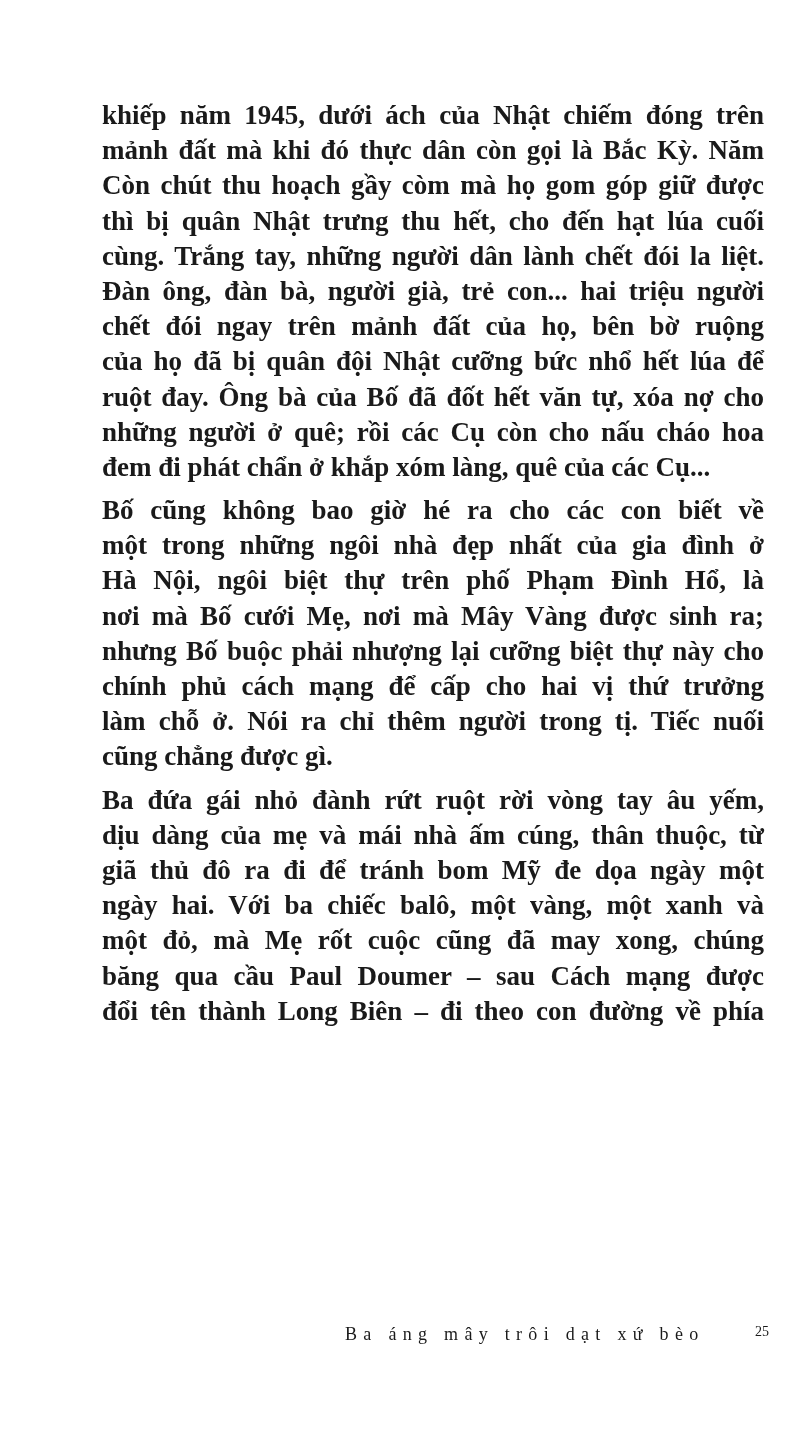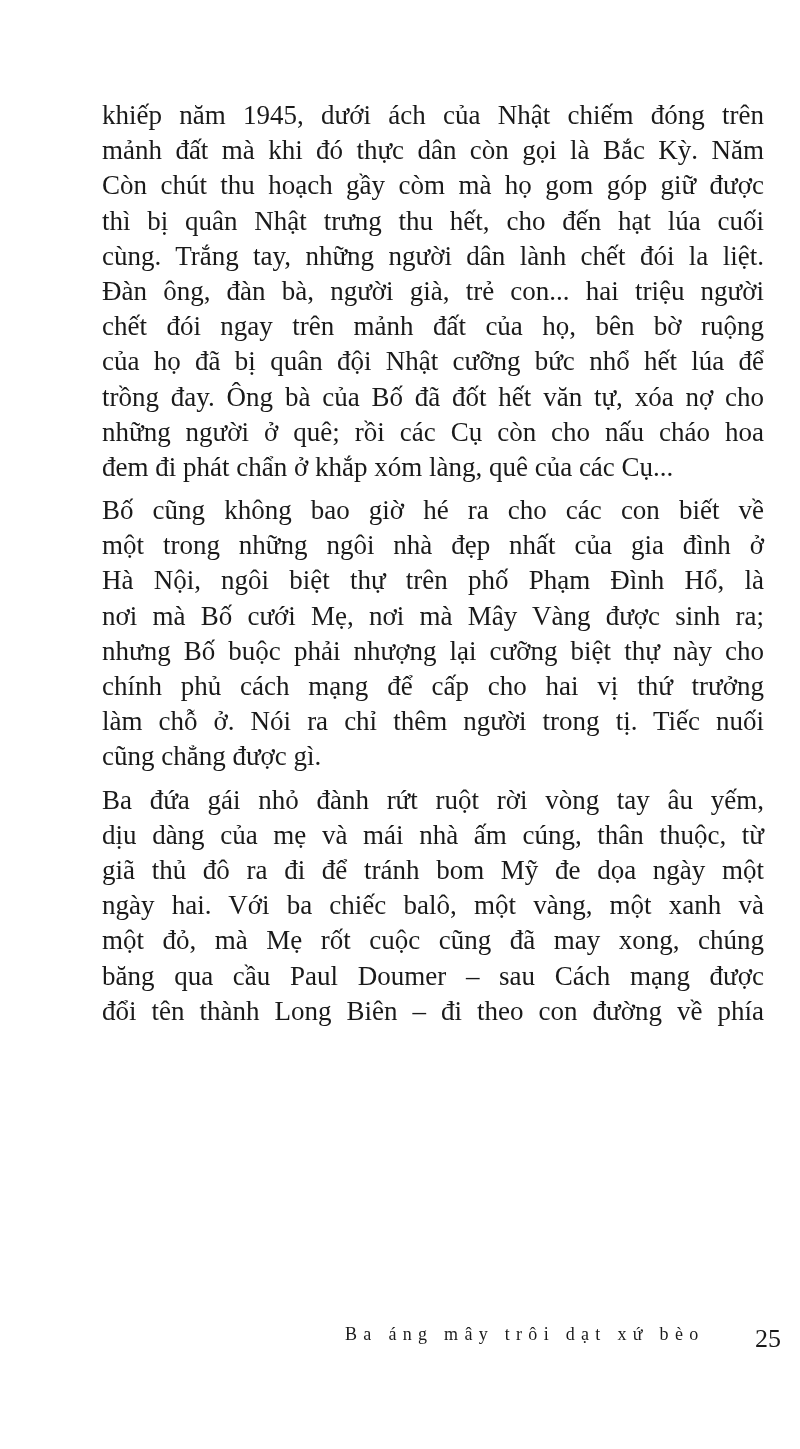--- a/index.html
+++ b/index.html
@@ -19,20 +19,21 @@
     }
     .paragraph { margin: 0; }
     .line {
       display: block;
       font-size: 27px;
       line-height: 35.2px;
       height: 35.2px;
       white-space: nowrap;
       text-align: justify;
       text-align-last: justify;
+      font-weight: bold;
     }
     .line.last { text-align-last: left; }
     .line.indent { padding-left: 0; }
     .para-gap { height: 8px; }
     .footer {
       position: absolute;
       top: 1324px;
       left: 0; right: 0;
       height: 30px;
     }
@@ -41,38 +42,38 @@
       left: 345px;
       top: 0;
       font-size: 18px;
       letter-spacing: 6.3px;
       white-space: nowrap;
     }
     .page-number {
       position: absolute;
       left: 755px;
       top: 0;
-      font-size: 26px;
+      font-size: 14px;
     }
   </style>
 </head>
 <body>
 
 <div class="page-body">
 
   <div class="paragraph">
     <span class="line">khiếp năm 1945, dưới ách của Nhật chiếm đóng trên</span>
     <span class="line">mảnh đất mà khi đó thực dân còn gọi là Bắc Kỳ. Năm</span>
     <span class="line">Còn chút thu hoạch gầy còm mà họ gom góp giữ được</span>
     <span class="line">thì bị quân Nhật trưng thu hết, cho đến hạt lúa cuối</span>
     <span class="line">cùng. Trắng tay, những người dân lành chết đói la liệt.</span>
     <span class="line">Đàn ông, đàn bà, người già, trẻ con... hai triệu người</span>
     <span class="line">chết đói ngay trên mảnh đất của họ, bên bờ ruộng</span>
     <span class="line">của họ đã bị quân đội Nhật cưỡng bức nhổ hết lúa để</span>
-    <span class="line">trồng đay. Ông bà của Bố đã đốt hết văn tự, xóa nợ cho</span>
+    <span class="line">ruột đay. Ông bà của Bố đã đốt hết văn tự, xóa nợ cho</span>
     <span class="line">những người ở quê; rồi các Cụ còn cho nấu cháo hoa</span>
     <span class="line last">đem đi phát chẩn ở khắp xóm làng, quê của các Cụ...</span>
   </div>
   <div class="para-gap"></div>
 
   <div class="paragraph">
     <span class="line indent" style="padding-left:0;">Bố cũng không bao giờ hé ra cho các con biết về</span>
     <span class="line">một trong những ngôi nhà đẹp nhất của gia đình ở</span>
     <span class="line">Hà Nội, ngôi biệt thự trên phố Phạm Đình Hổ, là</span>
     <span class="line">nơi mà Bố cưới Mẹ, nơi mà Mây Vàng được sinh ra;</span>

